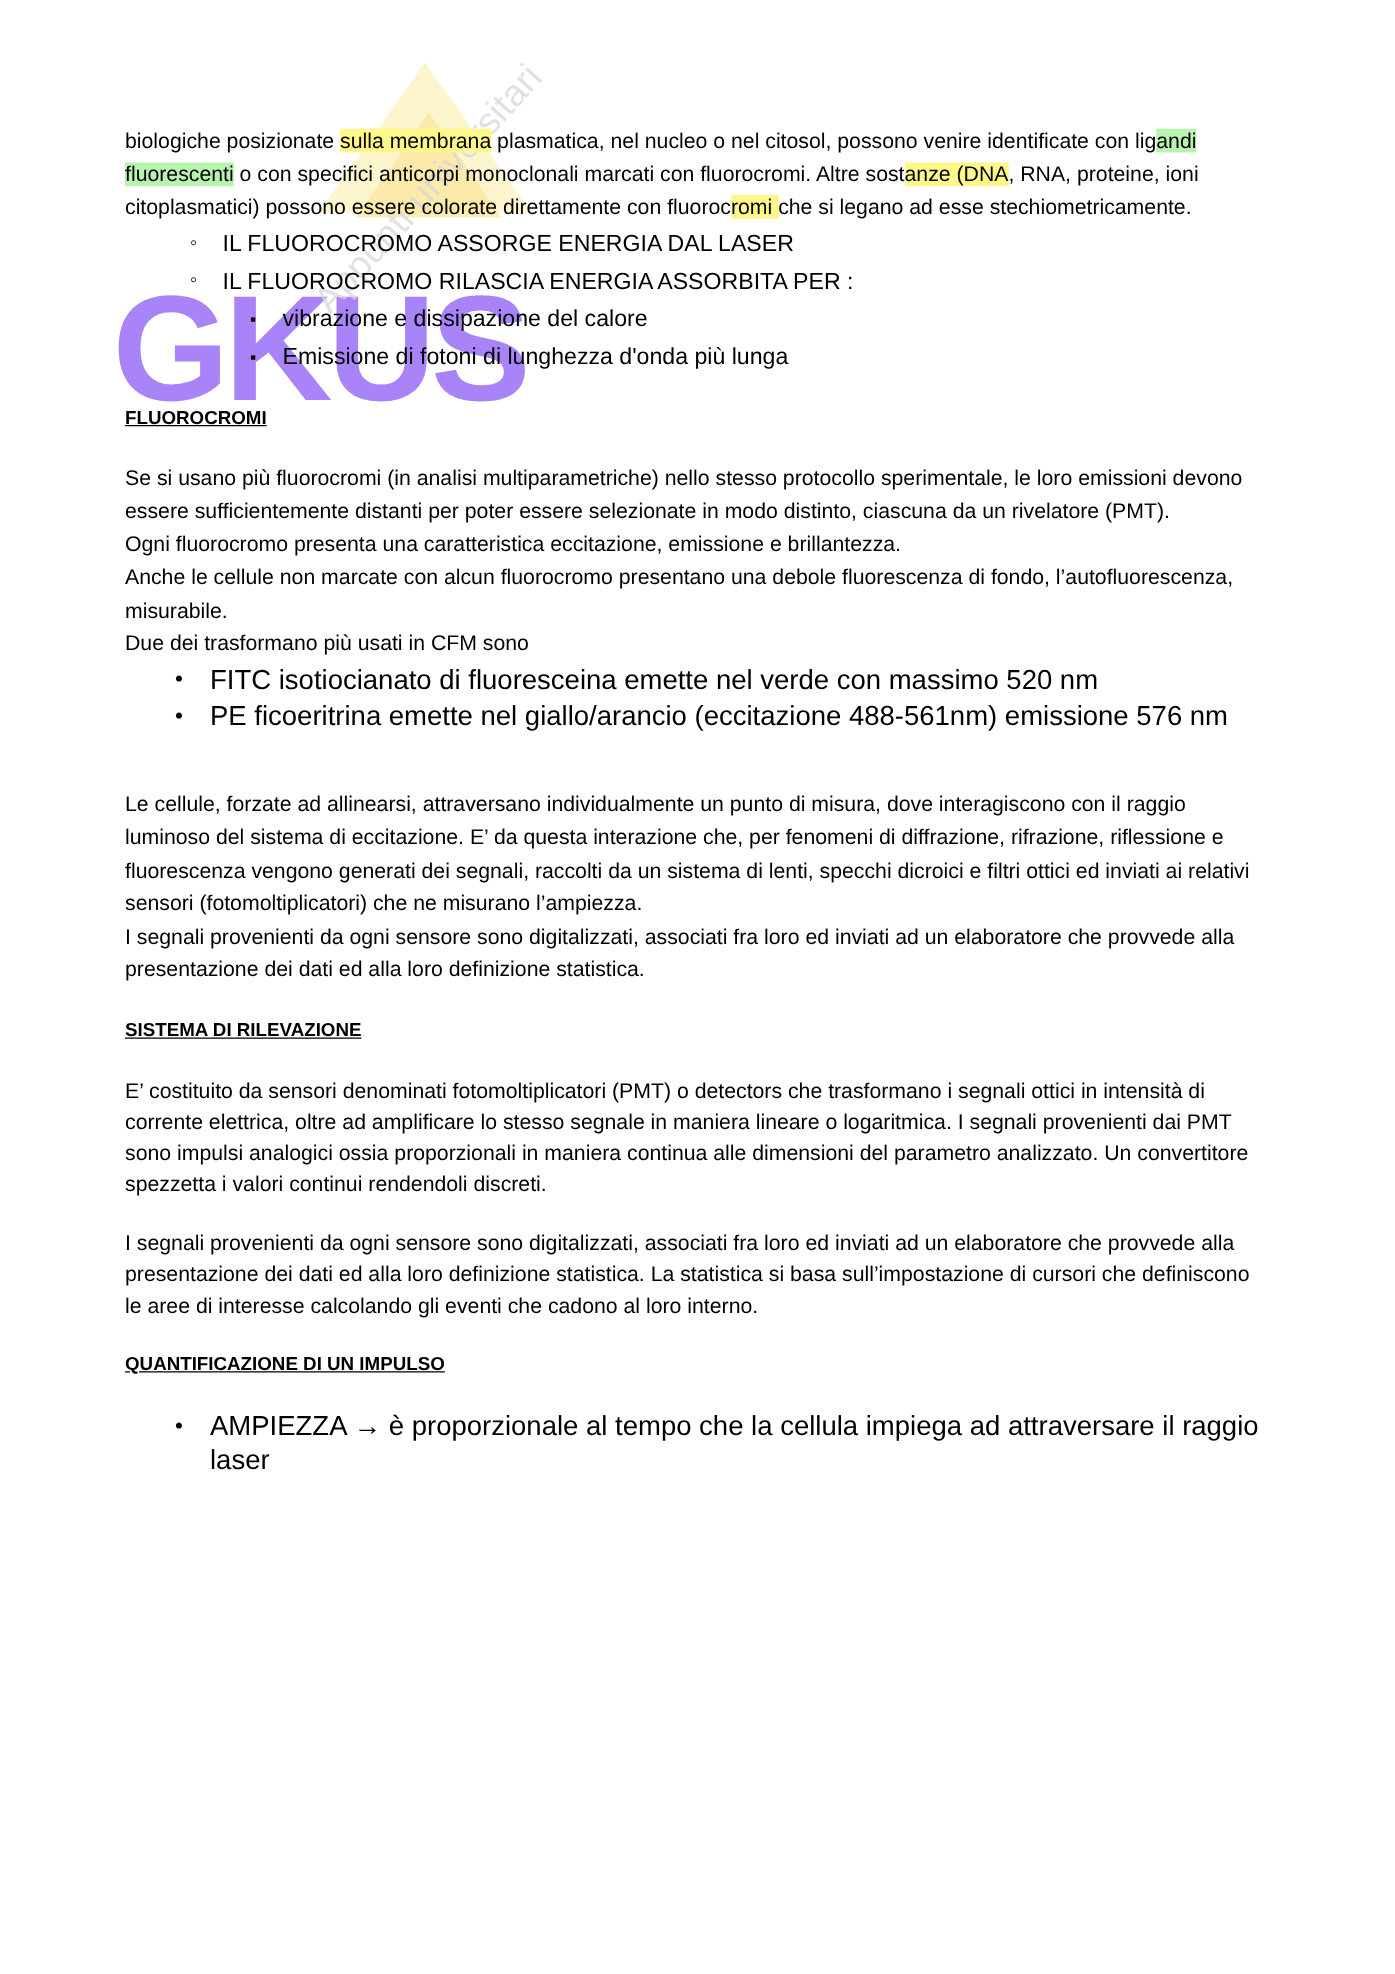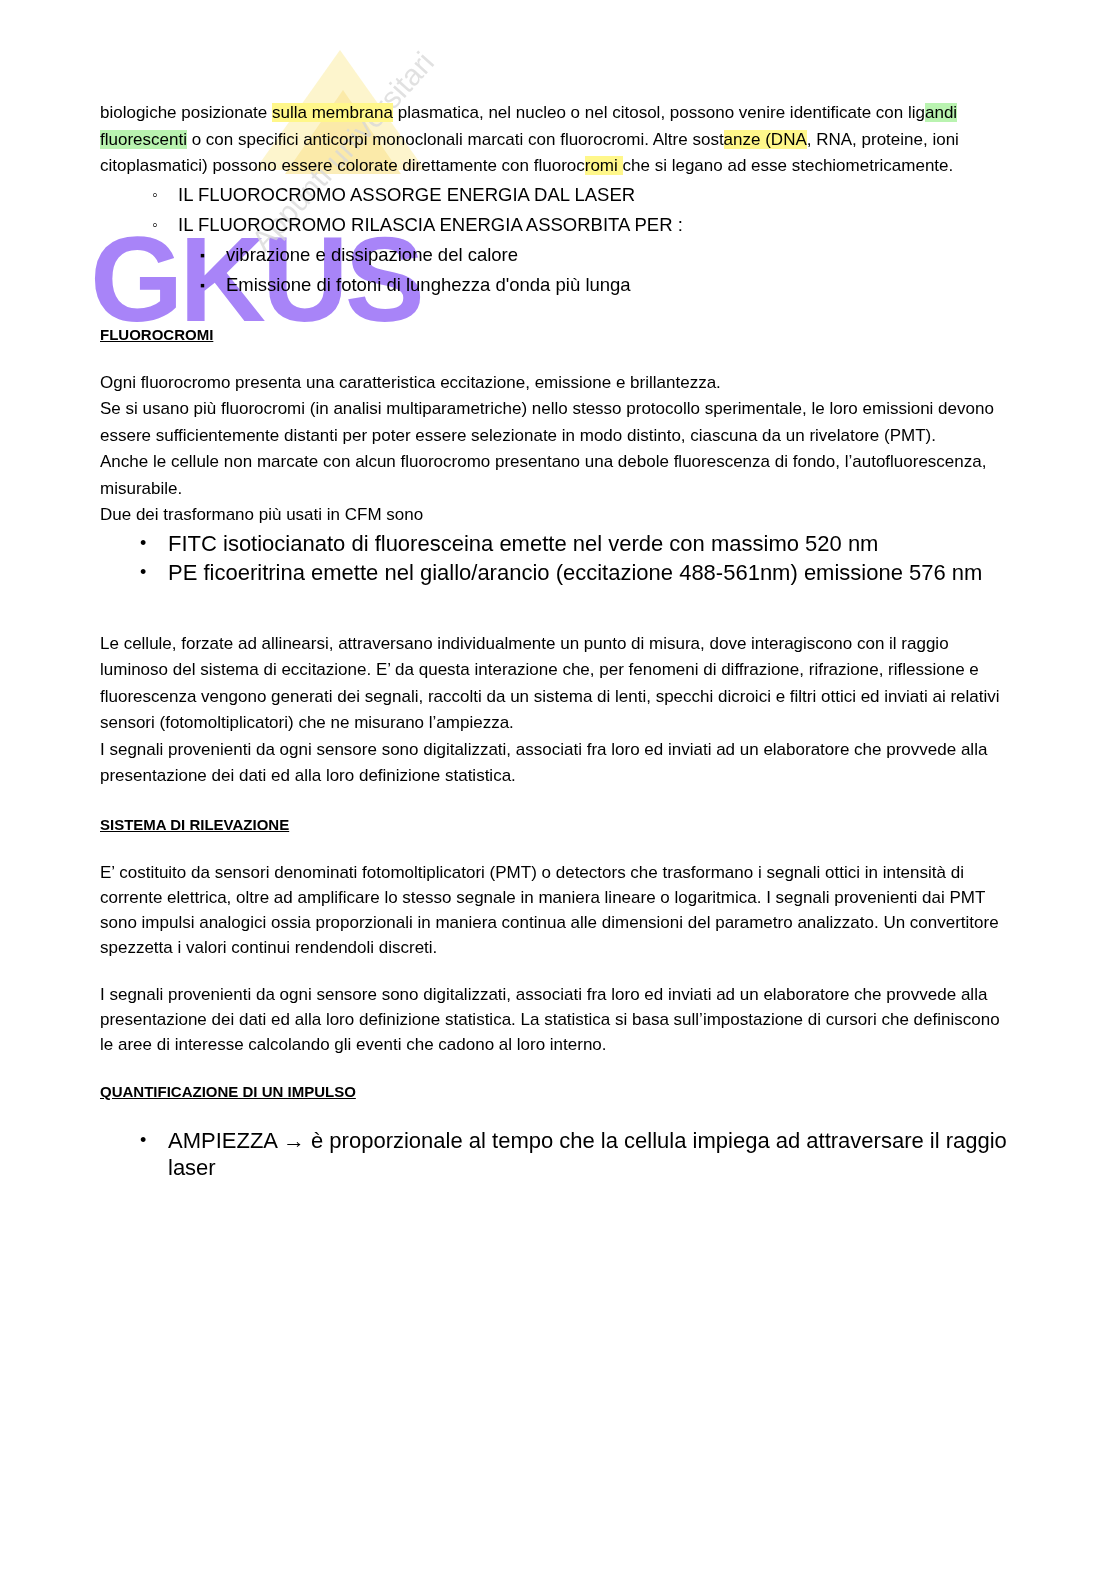--- a/index.html
+++ b/index.html
@@ -194,22 +194,22 @@
         </ul>
       </li>
     </ul>
 
     <div class="spacer-md"></div>
 
     <p class="heading">FLUOROCROMI</p>
 
     <div class="spacer-md"></div>
 
+    <p class="para">Se si usano più fluorocromi (in analisi multiparametriche) nello stesso protocollo sperimentale, le loro emissioni devono essere sufficientemente distanti per poter essere selezionate in modo distinto, ciascuna da un rivelatore (PMT).</p>
     <p class="para">Ogni fluorocromo presenta una caratteristica eccitazione, emissione e brillantezza.</p>
-    <p class="para">Se si usano più fluorocromi (in analisi multiparametriche) nello stesso protocollo sperimentale, le loro emissioni devono essere sufficientemente distanti per poter essere selezionate in modo distinto, ciascuna da un rivelatore (PMT).</p>
     <p class="para">Anche le cellule non marcate con alcun fluorocromo presentano una debole fluorescenza di fondo, l’autofluorescenza, misurabile.</p>
     <p class="para">Due dei trasformano più usati in CFM sono</p>
 
     <ul class="bullet">
       <li><span>FITC isotiocianato di fluoresceina emette nel verde con massimo 520 nm</span></li>
       <li><span>PE ficoeritrina emette nel giallo/arancio  (eccitazione 488-561nm) emissione 576 nm</span></li>
     </ul>
 
     <div class="spacer-md"></div>
 

